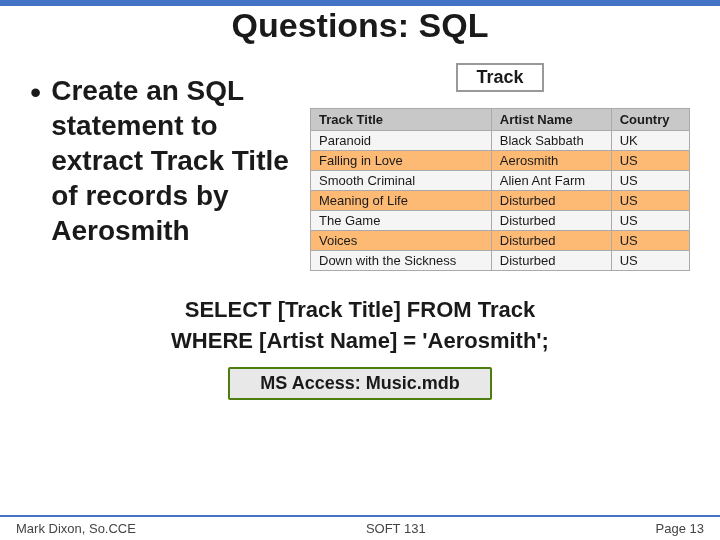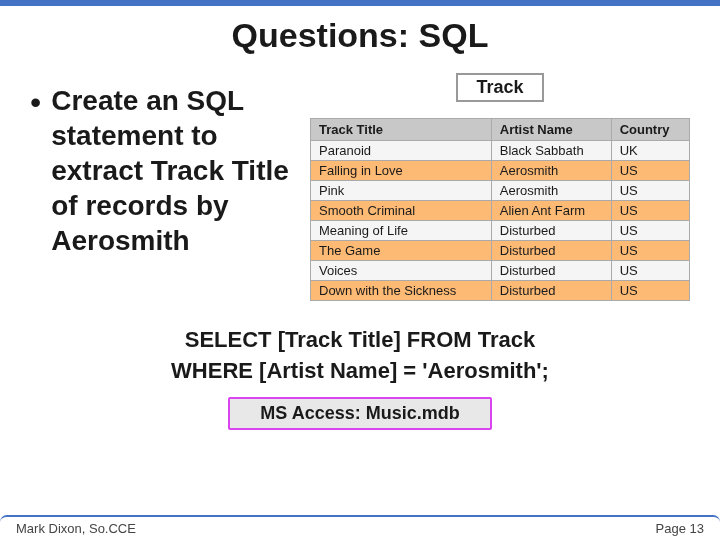--- a/index.html
+++ b/index.html
@@ -14,21 +14,21 @@
 
     
     .top-border {
       width: 100%;
       height: 6px;
       background: #4472C4;
     }
 
     
     .main-content {
-      padding: 10px 30px 10px 30px;
+      padding: 0 30px 10px 30px;
     }
 
     
     .page-title {
       text-align: center;
       font-size: 34px;
       font-weight: bold;
       color: #1a1a1a;
       margin-bottom: 18px;
     }
@@ -125,21 +125,21 @@
       font-size: 22px;
       font-weight: bold;
       color: #1a1a1a;
       line-height: 1.4;
     }
 
     
     .access-box {
       margin: 10px auto 0 auto;
       display: inline-block;
-      border: 2px solid #d946ef;
+      border: 2px solid #4d7c0f;
       background: #e8e8e8;
       padding: 4px 30px;
       font-size: 18px;
       font-weight: bold;
       color: #1a1a1a;
       border-radius: 2px;
     }
 
     .sql-wrapper {
       text-align: center;
@@ -152,21 +152,20 @@
       left: 0;
       right: 0;
       border-top: 2px solid #4472C4;
       padding: 4px 16px;
       display: flex;
       justify-content: space-between;
       align-items: center;
       font-size: 13px;
       color: #444;
       background: #fff;
-      border-radius: 7px;
     }
 
     .footer-center {
       flex: 1;
       text-align: center;
     }
 
     .footer-right {
       text-align: center;
     }
@@ -205,25 +204,20 @@
               <td>Paranoid</td>
               <td>Black Sabbath</td>
               <td>UK</td>
             </tr>
             <tr>
               <td>Falling in Love</td>
               <td>Aerosmith</td>
               <td>US</td>
             </tr>
             <tr>
-              <td>Pink</td>
-              <td>Aerosmith</td>
-              <td>US</td>
-            </tr>
-            <tr>
               <td>Smooth Criminal</td>
               <td>Alien Ant Farm</td>
               <td>US</td>
             </tr>
             <tr>
               <td>Meaning of Life</td>
               <td>Disturbed</td>
               <td>US</td>
             </tr>
             <tr>
@@ -252,14 +246,15 @@
       <div class="sql-text">SELECT [Track Title] FROM Track</div>
       <div class="sql-text">WHERE [Artist Name] = 'Aerosmith';</div>
     </div>
     <div class="access-box">MS Access: Music.mdb</div>
   </div>
 
 </div>
 
 <div class="footer">
   <span>Mark Dixon, So.CCE</span>
+  <span class="footer-center">SOFT 131</span>
   <span class="footer-right">Page 13</span>
 </div>
 
 </body></html>

